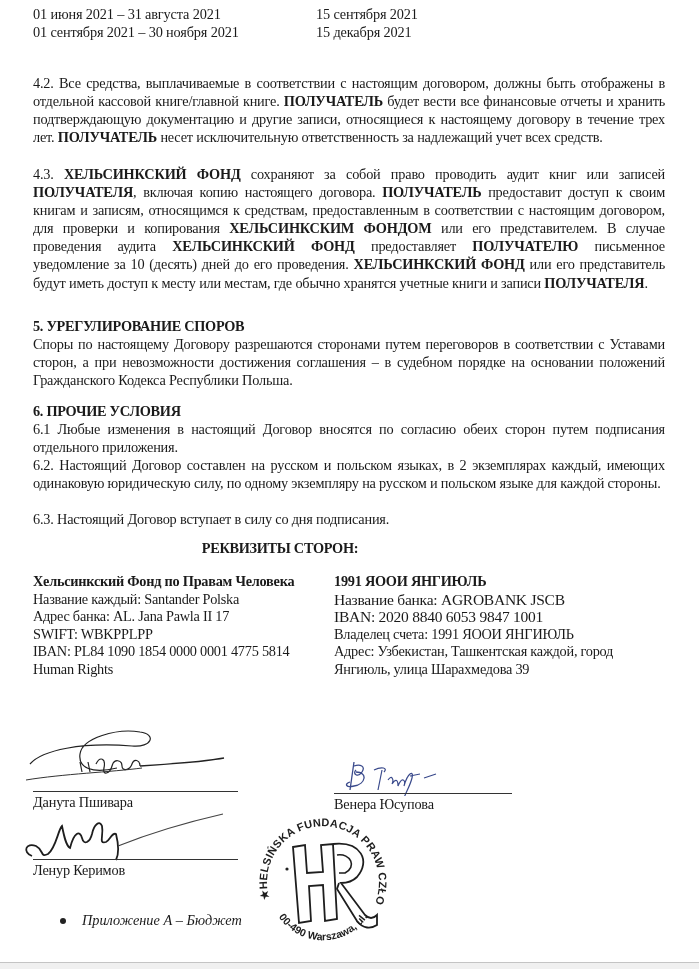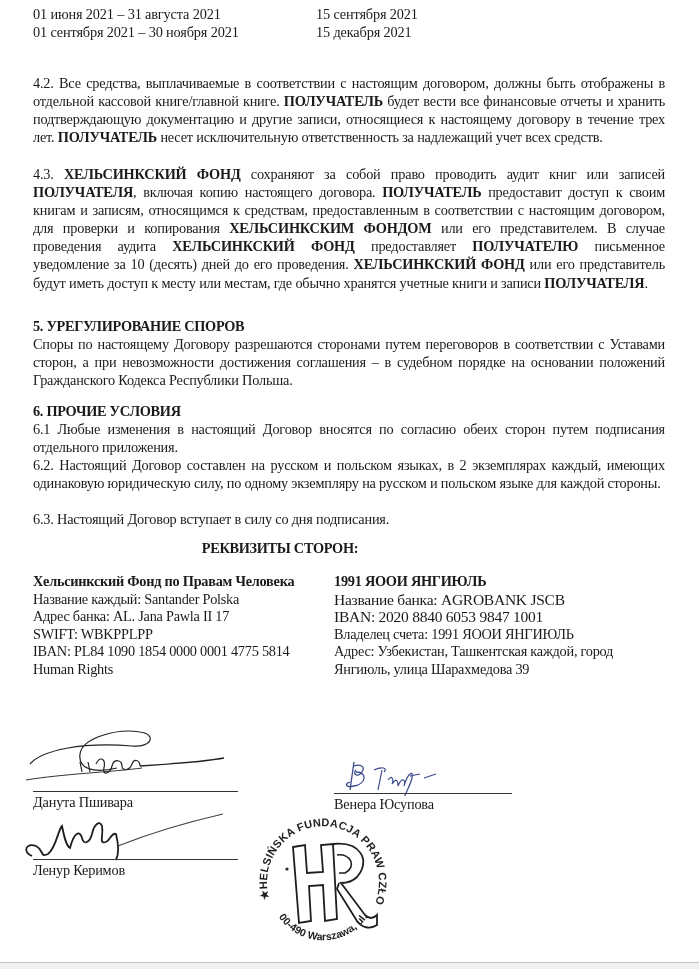--- a/index.html
+++ b/index.html
@@ -102,15 +102,18 @@
     <text font-family="Liberation Sans, sans-serif" font-size="10.5" font-weight="bold" fill="#1e1e1e">
       <textPath href="#ringBot" startOffset="6%">00-490 Warszawa, ul. Wiejska 16</textPath>
     </text>
     <circle cx="34" cy="58" r="1.6" fill="#222"></circle>
 
     <path d="M40 36 L52 34 L54 62 L70 61 L68 34 L80 33 L84 108 L72 110 L70 74 L56 75 L58 110 L46 112 Z" fill="none" stroke="#1e1e1e" stroke-width="1.8"></path>
     <path d="M80 33 C108 30,118 50,104 66 C98 72,92 72,88 72 L112 104 C116 108,120 108,124 104 L124 114 C118 118,110 118,104 110 L84 78 L86 72" fill="none" stroke="#1e1e1e" stroke-width="1.8"></path>
     <path d="M84 44 C98 42,104 56,92 62 L86 62" fill="none" stroke="#1e1e1e" stroke-width="1.6"></path>
   </svg>
 
+  <div class="bullet-item">
+    <span class="dot"></span><span>Приложение А – Бюджет</span>
+  </div>
 </div>
 
 <div class="bottom-strip"></div>
 
 </body></html>

